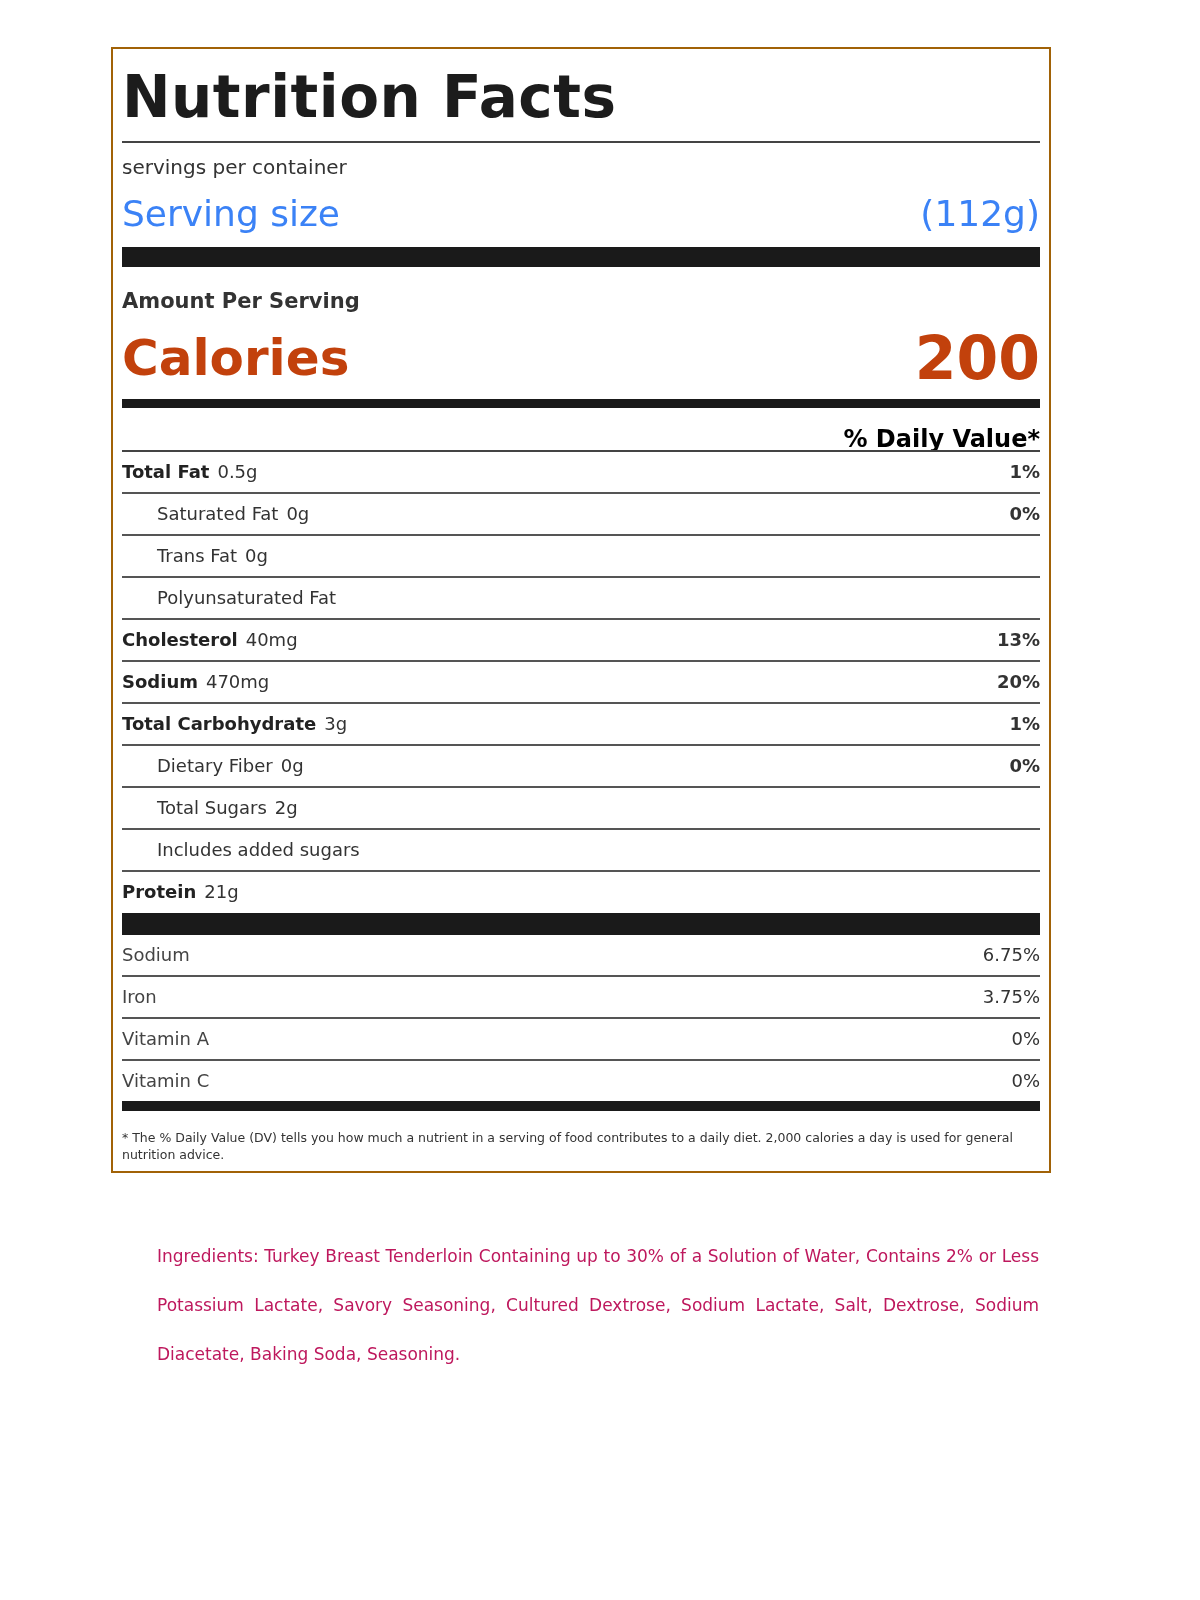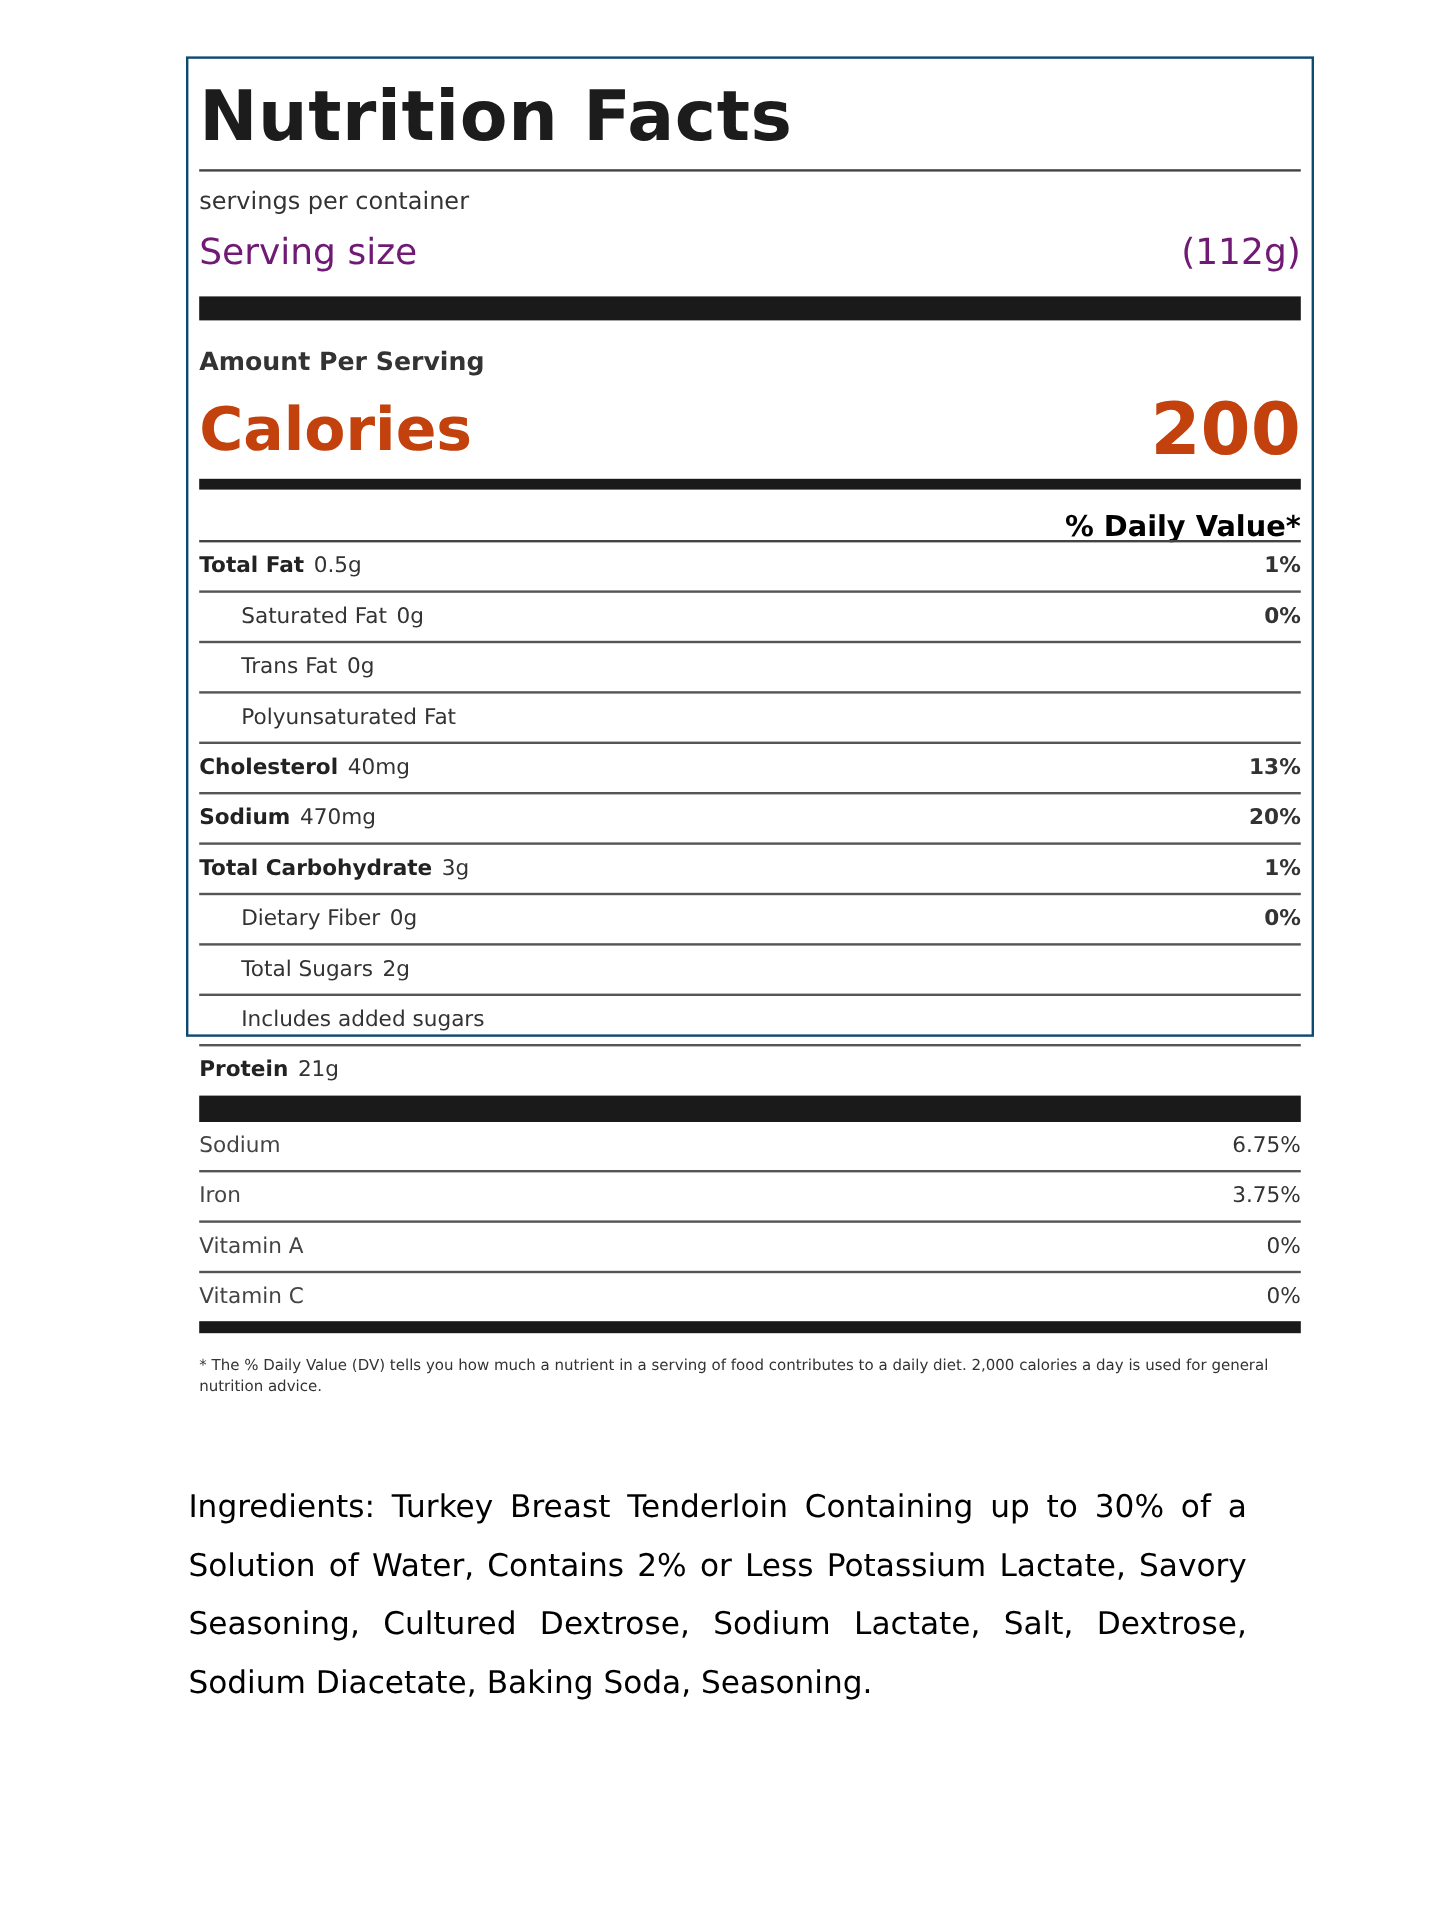--- a/index.html
+++ b/index.html
@@ -1,42 +1,42 @@
 <!DOCTYPE html>
 <html><head>
   <meta charset="utf-8">
   <style>
     html, body { margin: 0; padding: 0; background: #ffffff; }
     body { width: 1200px; height: 1600px; position: relative; font-family: "DejaVu Sans", sans-serif; color: #222; }
     .label {
-      position: absolute; left: 111px; top: 47px; width: 940px; height: 817px;
-      border: 2px solid #0c4a6e; box-sizing: border-box; background: #fff; margin-left: 44px;
+      position: absolute; left: 111px; top: 47px; width: 940px; height: 1126px;
+      border: 2px solid #a16207; box-sizing: border-box; background: #fff;
     }
     .inner { position: absolute; left: 9px; right: 9px; top: 0; }
     .title { position: absolute; left: 0; top: 14px; font-family: "DejaVu Sans", sans-serif; font-weight: bold; font-size: 58px; letter-spacing: 0.5px; color: #1c1c1c; }
     .hr-thin { position: absolute; left: 0; right: 0; height: 2px; background: #444; }
     .hr-thick { position: absolute; left: 0; right: 0; background: #1a1a1a; }
     .servings { position: absolute; left: 0; top: 106px; font-size: 20px; color: #333; }
-    .serving-size { position: absolute; left: 0; right: 0; top: 144px; font-size: 30px; color: #701a75; }
+    .serving-size { position: absolute; left: 0; right: 0; top: 144px; font-size: 36px; color: #3b82f6; }
     .serving-size .r { position: absolute; right: 0; top: 0; }
     .amount { position: absolute; left: 0; top: 240px; font-size: 21px; font-weight: bold; color: #333; }
     .calories { position: absolute; left: 0; right: 0; top: 280px; font-size: 50px; font-weight: bold; color: #c2410c; }
     .calories .r { position: absolute; right: 0; top: -6px; font-size: 60px; }
     .dv-head { position: absolute; right: 0; top: 376px; font-size: 24px; font-weight: bold; color: #000000; }
     .row { position: absolute; left: 0; right: 0; height: 42px; border-bottom: 2px solid #555; box-sizing: border-box; font-size: 18px; color: #333; }
     .row .l { position: absolute; left: 0; top: 9px; }
     .row .l.indent { left: 35px; text-align: right; }
     .row .l b { color: #222; }
     .row .r { position: absolute; right: 0; top: 9px; font-weight: bold; color: #333; }
     .row.vit { color: #444; }
     .row.vit .r { font-weight: normal; }
     .footnote { position: absolute; left: 0; right: 0; top: 1080px; font-size: 12.5px; line-height: 17px; color: #333; }
     .ingredients {
       position: absolute; left: 157px; top: 1232px; width: 882px;
-      font-size: 26px; line-height: 49px; color: #000000; text-align: justify;
+      font-size: 17px; line-height: 49px; color: #be185d; text-align: justify;
     }
   </style>
 </head>
 <body>
 
 <div class="label">
   <div class="inner" id="inner">
     <div class="title">Nutrition Facts</div>
     <div class="hr-thin" style="top:92px;"></div>
     <div class="servings">servings per container</div>

